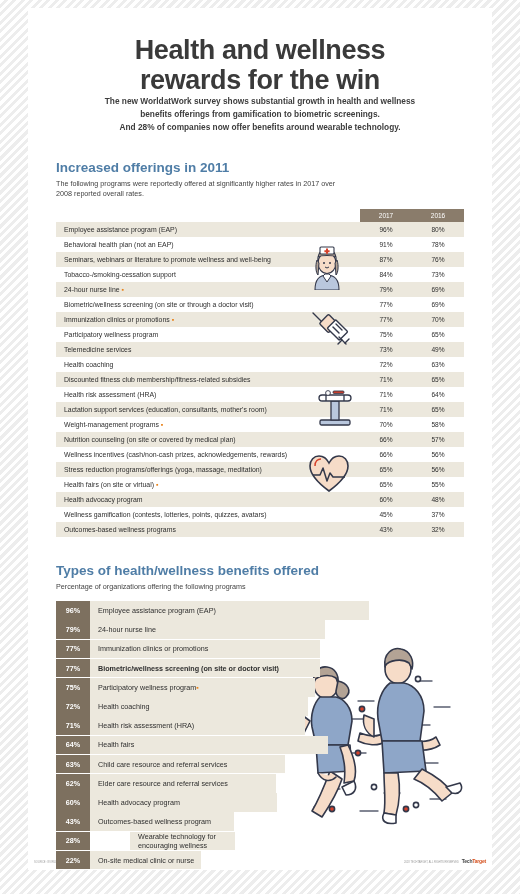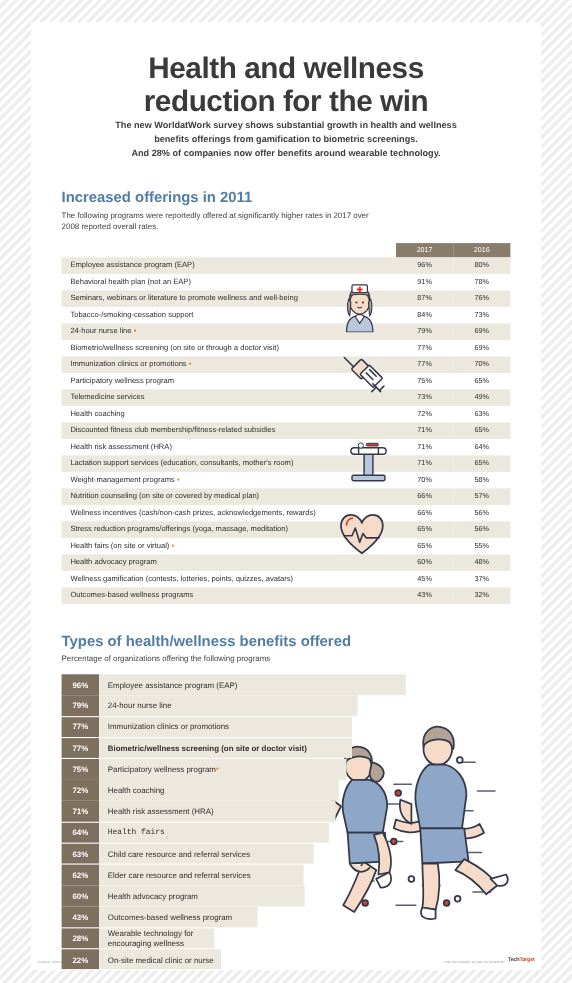--- a/index.html
+++ b/index.html
@@ -8,21 +8,21 @@
     font-family:"Liberation Sans", sans-serif;
     background:#f2f2f2;
     background-image:repeating-linear-gradient(135deg,
        #ffffff 0px, #ffffff 3px, #ededed 3px, #ededed 6px);
     position:relative;
     overflow:hidden;
   }
   #page { position:absolute; inset:0; }
   .card {
     position:absolute;
-    left:28px; top:20px; width:464px; height:862px;
+    left:28px; top:8px; width:464px; height:862px;
     background:#ffffff;
   }
   
   .title {
     text-align:center;
     font-size:27px;
     line-height:1.1;
     font-weight:bold;
     color:#3a3a3a;
     letter-spacing:-0.4px;
@@ -105,21 +105,21 @@
   .logo .t2 { color:#d4501e; }
 </style>
 </head>
 <body>
 
 <div id="page">
   <div class="card">
 
     <div class="title">
       <div>Health and wellness</div>
-      <div>reduction for the win</div>
+      <div>rewards for the win</div>
     </div>
     <div class="subtitle">
       <div>The new WorldatWork survey shows substantial growth in health and wellness</div>
       <div>benefits offerings from gamification to biometric screenings.</div>
       <div>And 28% of companies now offer benefits around wearable technology.</div>
     </div>
 
     <div class="section">
       <div class="sec-head">Increased offerings in 2011</div>
       <div class="sec-sub">The following programs were reportedly offered at significantly higher rates in 2017 over 2008 reported overall rates.</div>
@@ -338,21 +338,21 @@
               </div>
             </div>
             <div class="bar-row">
               <div class="bar-val">71%</div>
               <div class="bar-track" style="width: 215.05px;">
                 <span>Health risk assessment (HRA)</span>
               </div>
             </div>
             <div class="bar-row">
               <div class="bar-val">64%</div>
-              <div class="bar-track" style="width: 209px; font-family: Liberation Mono, monospace;">
+              <div class="bar-track" style="width: 238px;">
                 <span>Health fairs</span>
               </div>
             </div>
             <div class="bar-row">
               <div class="bar-val">63%</div>
               <div class="bar-track" style="width: 194.65px;">
                 <span>Child care resource and referral services</span>
               </div>
             </div>
             <div class="bar-row">
@@ -368,21 +368,21 @@
               </div>
             </div>
             <div class="bar-row">
               <div class="bar-val">43%</div>
               <div class="bar-track" style="width: 143.65px;">
                 <span>Outcomes-based wellness program</span>
               </div>
             </div>
             <div class="bar-row">
               <div class="bar-val">28%</div>
-              <div class="bar-track" style="width: 105.4px;">
+              <div class="bar-track" style="width: 105.4px; margin-left: 40px;">
                 <span>Wearable technology for encouraging wellness</span>
               </div>
             </div>
             <div class="bar-row">
               <div class="bar-val">22%</div>
               <div class="bar-track" style="width: 111px;">
                 <span>On-site medical clinic or nurse</span>
               </div>
             </div>
           </div>

